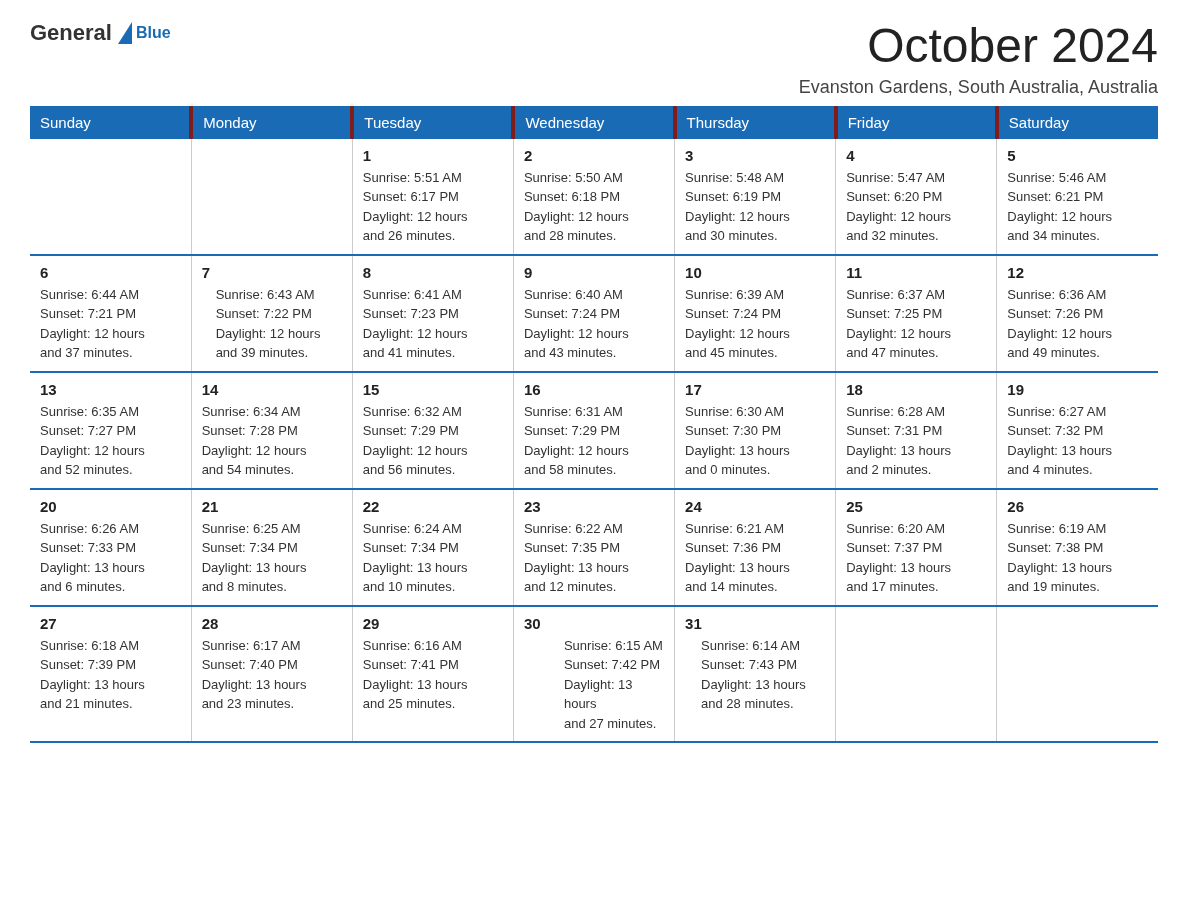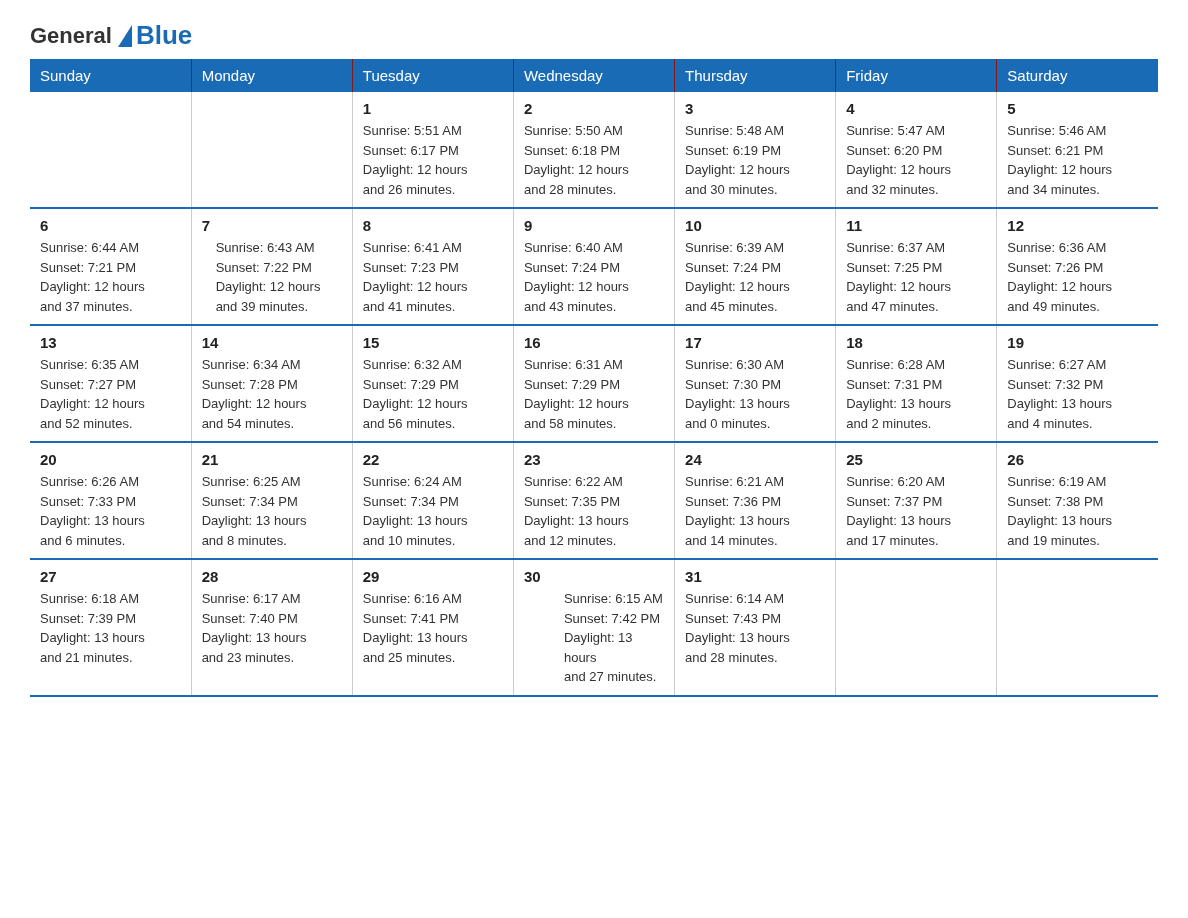--- a/index.html
+++ b/index.html
@@ -20,21 +20,21 @@
       display: flex;
       align-items: center;
       gap: 4px;
     }
     .logo-text-general {
       font-size: 22px;
       font-weight: bold;
       color: #333;
     }
     .logo-text-blue {
-      font-size: 26px;
+      font-size: 16px;
       font-weight: bold;
       color: #1a6bb5;
     }
     .title-block {
       text-align: right;
     }
     .month-year {
       font-size: 48px;
       font-weight: normal;
       color: #222;
@@ -52,21 +52,21 @@
     }
     .calendar thead tr {
       background-color: #1a6bb5;
     }
     .calendar thead th {
       color: #fff;
       font-size: 15px;
       font-weight: normal;
       padding: 8px 10px;
       text-align: left;
-      border-right: 1px solid #7f1d1d;
+      border-right: 4px solid #7f1d1d;
     }
     .calendar thead th:last-child {
       border-right: none;
     }
     .calendar tbody tr {
       border-bottom: 2px solid #1a6bb5;
     }
     .calendar tbody td {
       vertical-align: top;
       padding: 8px 10px;
@@ -97,20 +97,24 @@
 </head>
 <body>
 
 <div class="header-row">
   <div class="logo">
     <span class="logo-text-general">General</span>
     <div style="display:inline-block; position:relative; margin-left:2px;">
       <div style="width:0;height:0;border-left:14px solid transparent;border-right:0;border-bottom:22px solid #1a6bb5;display:inline-block;vertical-align:middle;"></div>
     </div>
     <span class="logo-text-blue">Blue</span>
+  </div>
+  <div class="title-block">
+    <div class="month-year">October 2024</div>
+    <div class="location">Evanston Gardens, South Australia, Australia</div>
   </div>
 </div>
 
 <table class="calendar">
   <thead>
     <tr>
     <th>Sunday</th>
         <th>Monday</th>
         <th>Tuesday</th>
         <th>Wednesday</th>
@@ -336,21 +340,21 @@
         </td>
         <td>
           <div class="day-number">30</div>
           <div class="day-info" style="white-space: pre-line; margin-left: 40px;">Sunrise: 6:15 AM
 Sunset: 7:42 PM
 Daylight: 13 hours
 and 27 minutes.</div>
         </td>
         <td>
           <div class="day-number">31</div>
-          <div class="day-info" style="white-space: pre-line;">Sunrise: 6:14 AM
+          <div class="day-info" style="white-space: pre-line; margin-left: 16px;">Sunrise: 6:14 AM
 Sunset: 7:43 PM
 Daylight: 13 hours
 and 28 minutes.</div>
         </td>
         <td class="empty-cell"></td>
         <td class="empty-cell"></td>
       </tr>
     </tbody>
 </table>
 

